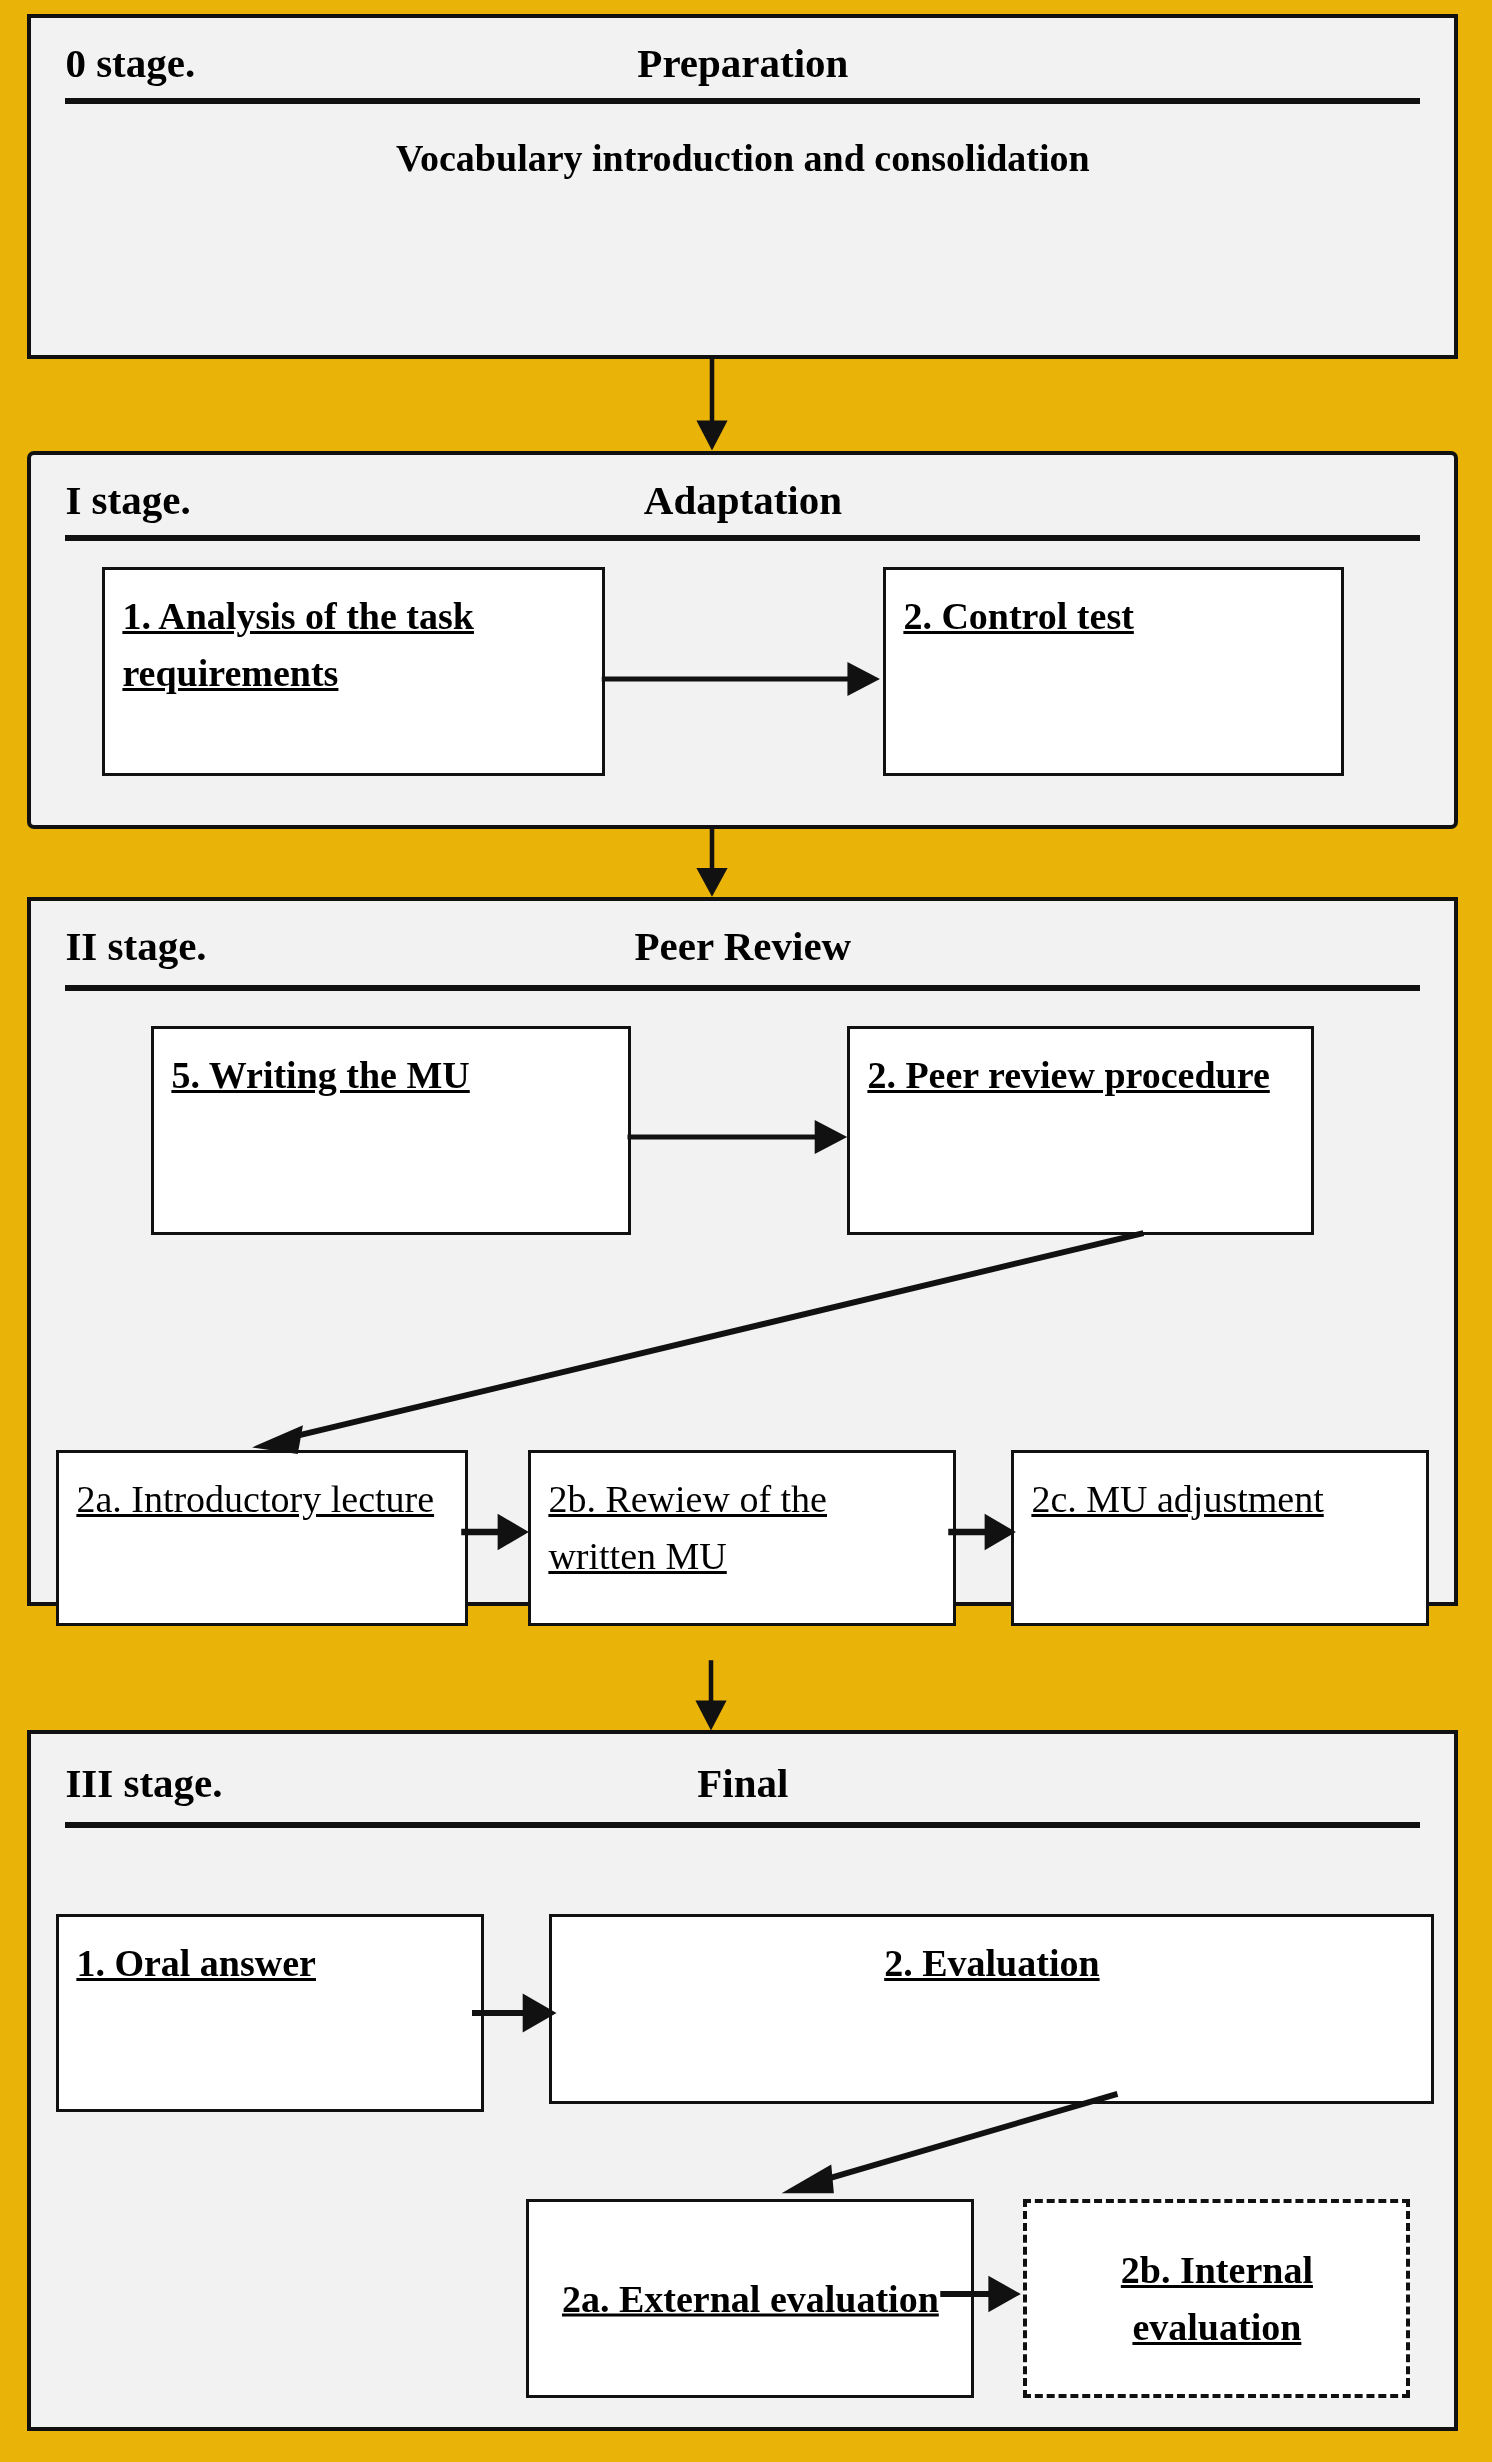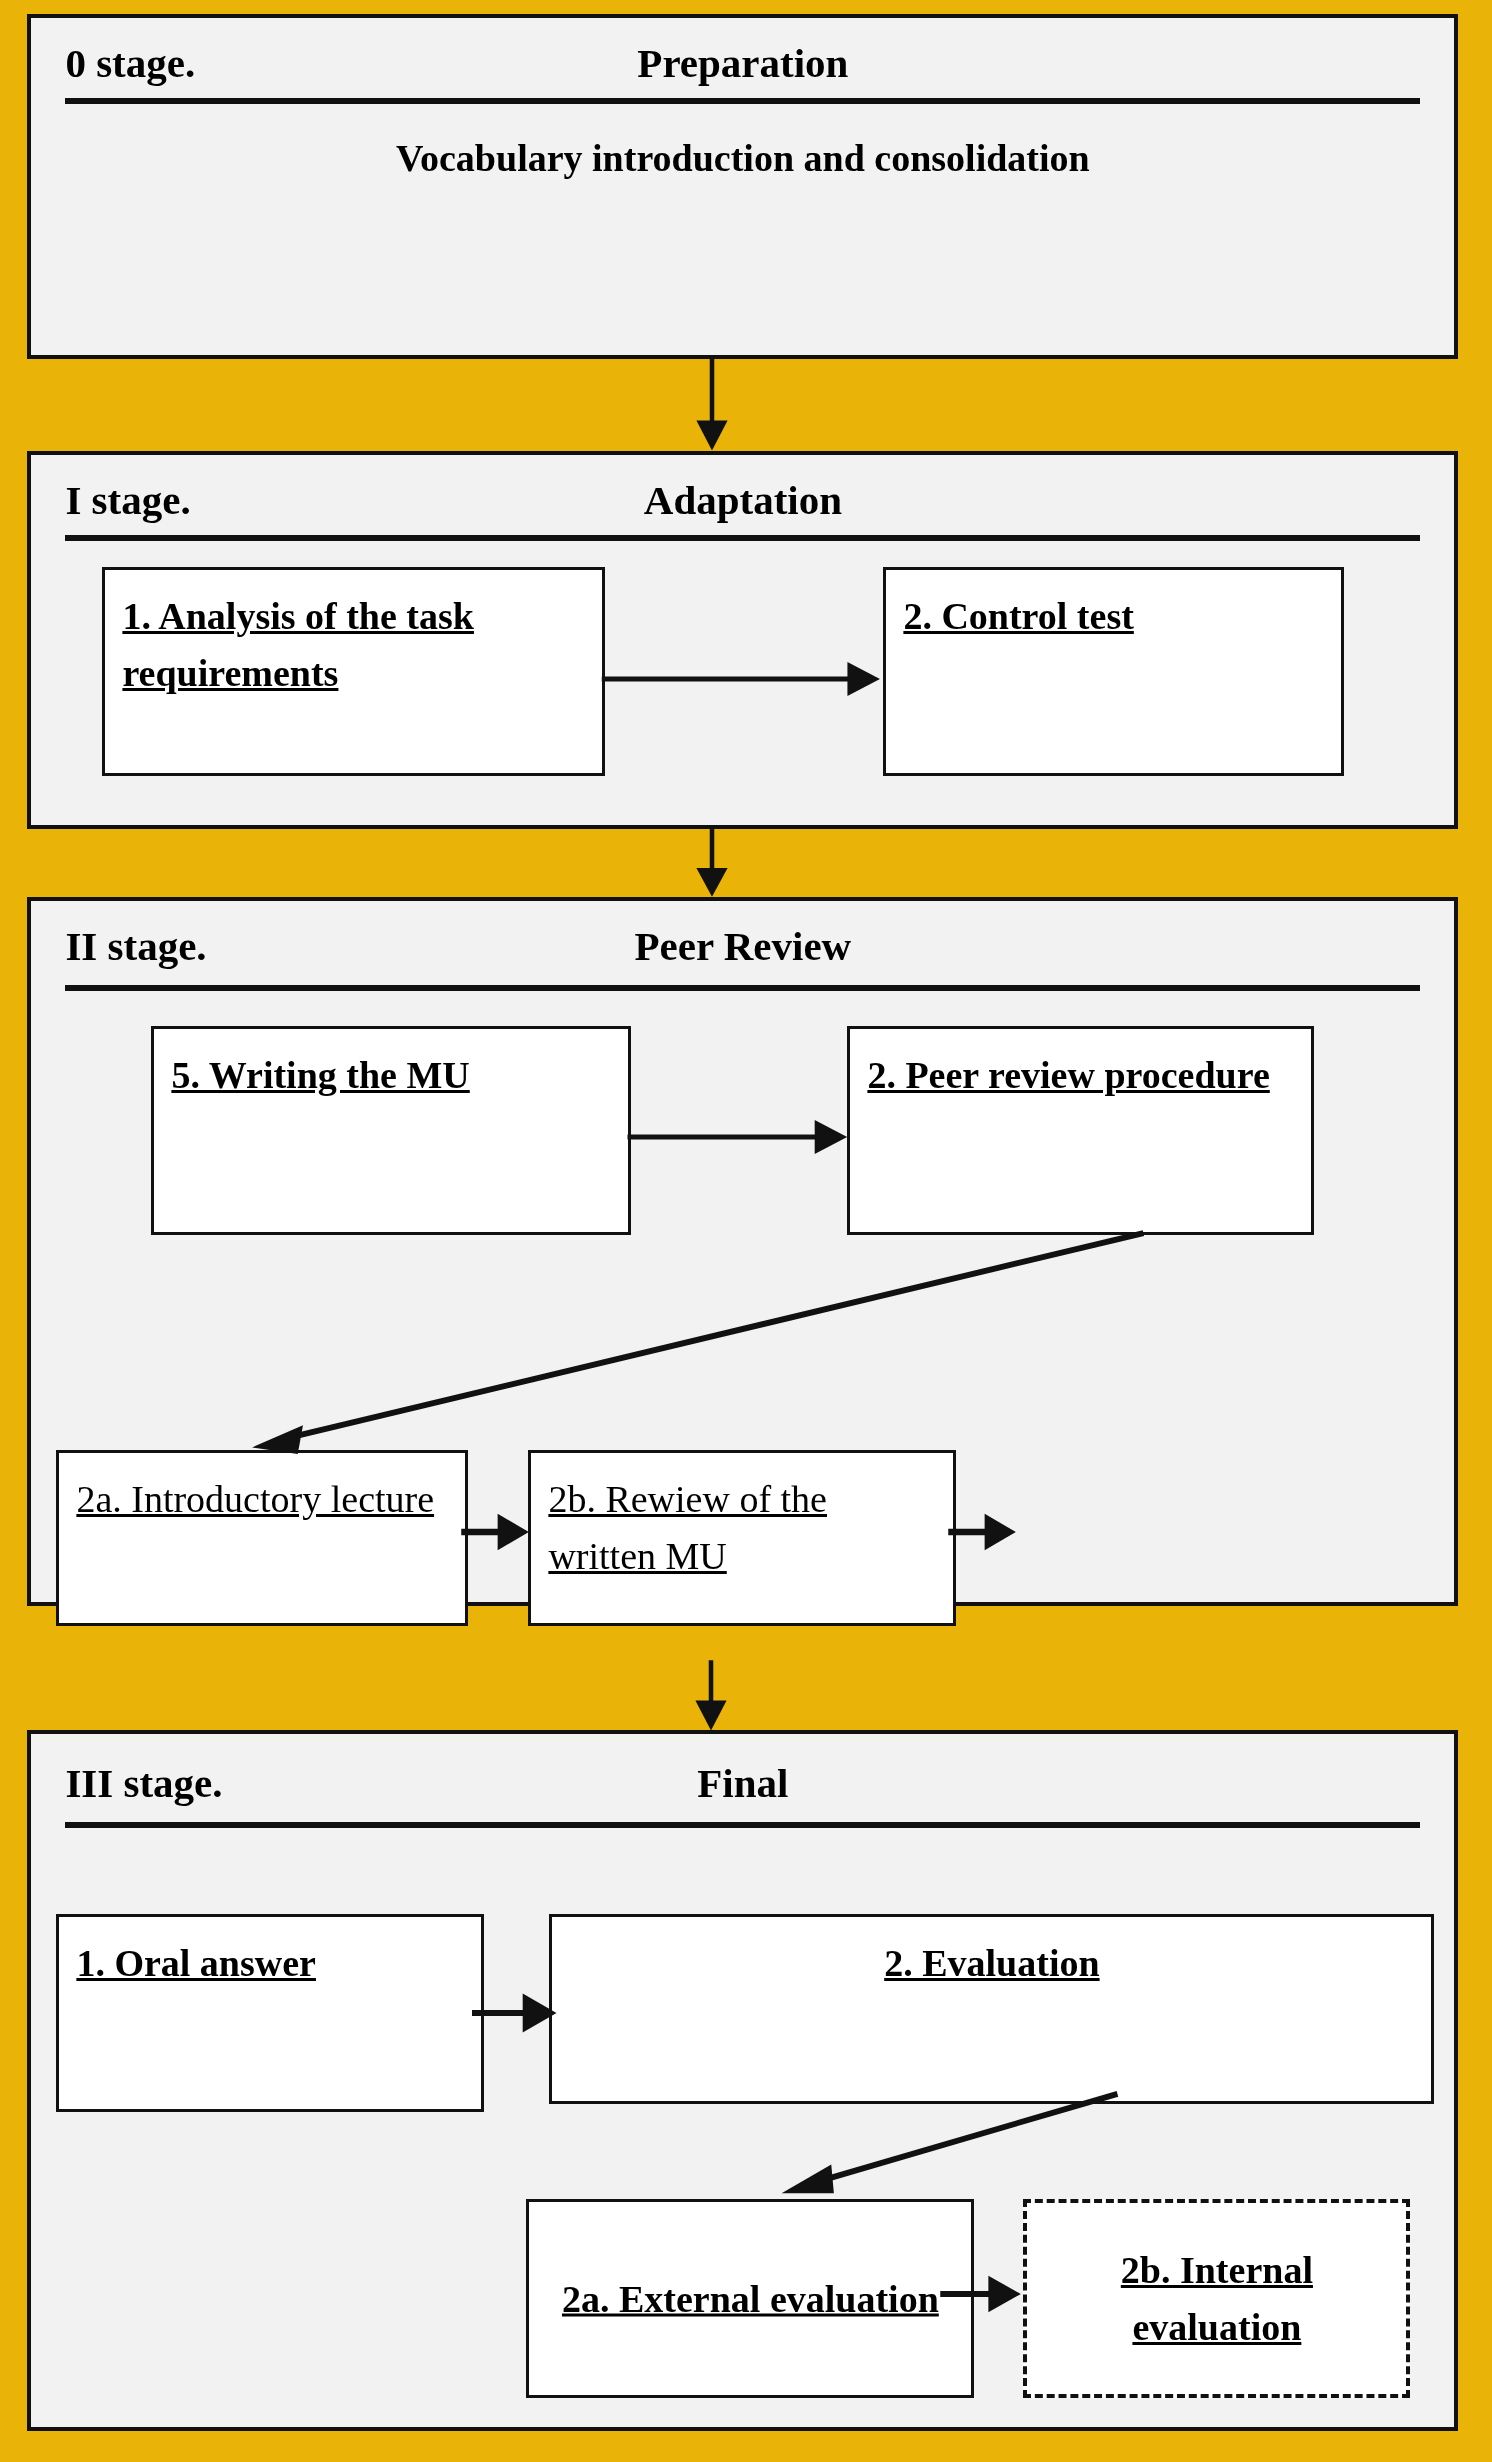--- a/index.html
+++ b/index.html
@@ -124,21 +124,21 @@
     <div class="banner-text" style="top:118px;">Vocabulary introduction and consolidation</div>
   </div>
 
   <div class="connector" style="left:686px; top:358px; width:52px; height:94px;">
     <svg width="52" height="94" viewBox="0 0 80 144">
       <line x1="40" y1="0" x2="40" y2="110" stroke="#111111" stroke-width="7"></line>
       <polygon points="40,142 16,96 64,96" fill="#111111"></polygon>
     </svg>
   </div>
 
-  <div class="stage" style="left:27.4px; top:451px; width:1431px; height:378px;">
+  <div class="stage" style="left:27.4px; top:451px; width:1431px; height:378px;border-radius:7px;">
     <div class="stage-header" style="top:9.1px;">
       <span class="stage-ordinal">I stage.</span>
       <span class="stage-name">Adaptation</span>
     </div>
     <div class="stage-rule" style="top:80px;"></div>
 
     <div class="node" style="left:71px; top:112px; width:503px; height:209px;">
       <div class="node-label bold">1. Analysis of the task requirements</div>
     </div>
 
@@ -177,20 +177,23 @@
     </div>
 
     <div class="node" style="left:25px; top:549px; width:412px; height:176px;">
       <div class="node-label">2a. Introductory lecture</div>
     </div>
 
     <div class="node" style="left:497px; top:549px; width:428px; height:176px;">
       <div class="node-label">2b. Rewiew of the written MU</div>
     </div>
 
+    <div class="node" style="left:980px; top:549px; width:418px; height:176px;">
+      <div class="node-label">2c. MU adjustment</div>
+    </div>
   </div>
 
   <div class="connector" style="left:627px; top:1111px; width:222px; height:52px;">
     <svg width="222" height="52" viewBox="0 0 340 80">
       <line x1="0" y1="40" x2="296" y2="40" stroke="#111111" stroke-width="8"></line>
       <polygon points="338,40 288,14 288,66" fill="#111111"></polygon>
     </svg>
   </div>
 
   <div class="connector" style="left:235px; top:1229px; width:915px; height:229px;">

